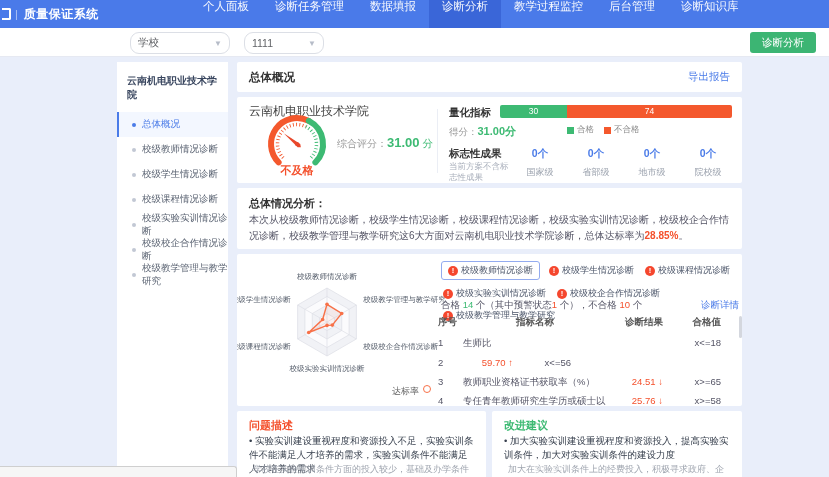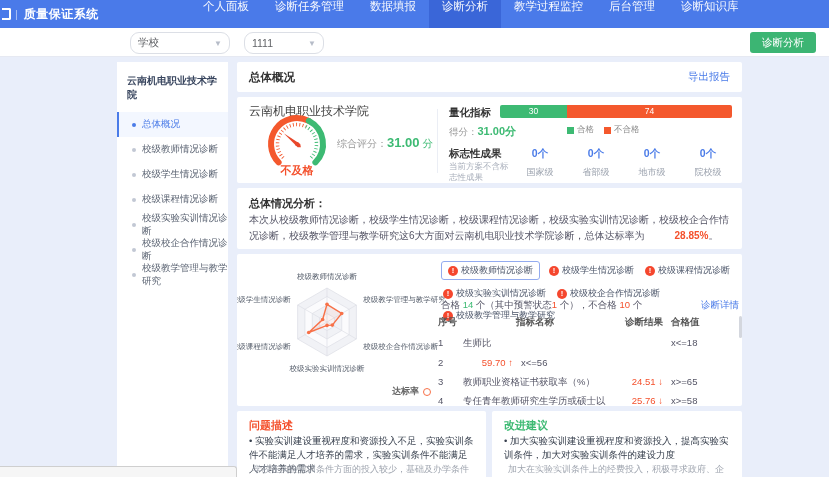--- a/index.html
+++ b/index.html
@@ -59,43 +59,43 @@
   .ach-note { position:absolute; left:212px; top:64px; width:64px; font-size:8.5px; color:#aab0bc; line-height:1.35; }
   .ach-stats { position:absolute; left:278px; top:50px; display:flex; gap:6px; }
   .ach-col { width:50px; text-align:center; }
   .ach-count { font-size:10.5px; font-weight:bold; color:#4a7be8; }
   .ach-label { font-size:9px; color:#9aa1ad; margin-top:5px; }
 
   
   .card-analysis { left:237px; top:188px; width:505px; height:61px; }
   .an-title { position:absolute; left:12px; top:8px; font-size:11px; font-weight:bold; color:#333; }
   .an-text { position:absolute; left:12px; right:12px; top:24px; font-size:10px; color:#556; line-height:1.55; }
-  .an-text .rate { color:#f4502c; font-weight:bold;padding-left:30px; }
+  .an-text .rate { color:#f4502c; font-weight:bold; }
 
   
   .card-diag { left:237px; top:254px; width:505px; height:152px; }
   .radar-svg { position:absolute; left:0; top:4px; }
-  .radar-legend { position:absolute; left:155px; top:131px; font-size:9px; color:#666; display:flex; align-items:center; gap:4px;font-weight:bold; }
+  .radar-legend { position:absolute; left:155px; top:131px; font-size:9px; color:#666; display:flex; align-items:flex-start; gap:4px; }
   .radar-legend .ring { width:8px; height:8px; border:1.5px solid #f87148; border-radius:50%; display:inline-block; }
   .tags { position:absolute; left:204px; top:7px; width:298px; display:flex; flex-wrap:wrap; column-gap:7px; row-gap:5px; }
   .tag { display:inline-flex; align-items:center; font-size:9px; color:#4a5468; padding:2px 2px; cursor:pointer; white-space:nowrap; }
   .tag.selected { border:1px solid #93abef; border-radius:3px; padding:2px 6px; }
   .tag .warn { width:10px; height:10px; border-radius:50%; background:#f5472e; color:#fff; font-size:7.5px; font-weight:bold; text-align:center; line-height:10px; margin-right:3px; flex:none; }
   .summary { position:absolute; left:204px; top:45px; width:298px; font-size:9.5px; color:#556; }
   .summary .g { color:#3dba73; } .summary .r { color:#f4502c; }
   .summary .link { float:right; font-size:9.5px; }
   .dtable { position:absolute; left:192px; top:60px; width:298px; height:91px; overflow:hidden; }
   .tr { display:flex; font-size:9.5px; color:#556; padding:4px 0 3px; line-height:1.3; }
   .tr.head { font-weight:bold; color:#555; padding:2px 0 5px; }
   .c-no { width:34px; padding-left:9px; flex:none; }
   .c-name { width:150px; flex:none; text-align:left; padding-right:6px; }
   .head .c-name { text-align:center; }
   .c-result { width:58px; flex:none; text-align:right; padding-right:8px; color:#f4502c; }
   .head .c-result { color:#555; }
-  .c-std { width:50px; flex:none; text-align:left; }
+  .c-std { width:50px; flex:none; text-align:right; }
   .scroll-thumb { position:absolute; right:0; top:62px; width:3px; height:22px; background:#d4d7de; border-radius:2px; }
 
   
   .card-problem { left:237px; top:411px; width:249px; height:70px; }
   .card-suggest { left:492px; top:411px; width:250px; height:70px; }
   .b-title { position:absolute; left:12px; top:7px; font-size:11px; font-weight:bold; }
   .b-title.red { color:#f4502c; } .b-title.green { color:#3dba73; }
   .b-bullet { position:absolute; left:12px; right:10px; top:23px; font-size:9.5px; color:#38404e; line-height:1.45; }
   .b-bullet::before { content:"• "; }
   .b-detail { position:absolute; left:16px; right:10px; top:52px; font-size:9px; color:#a0a6b0; line-height:1.4; }

